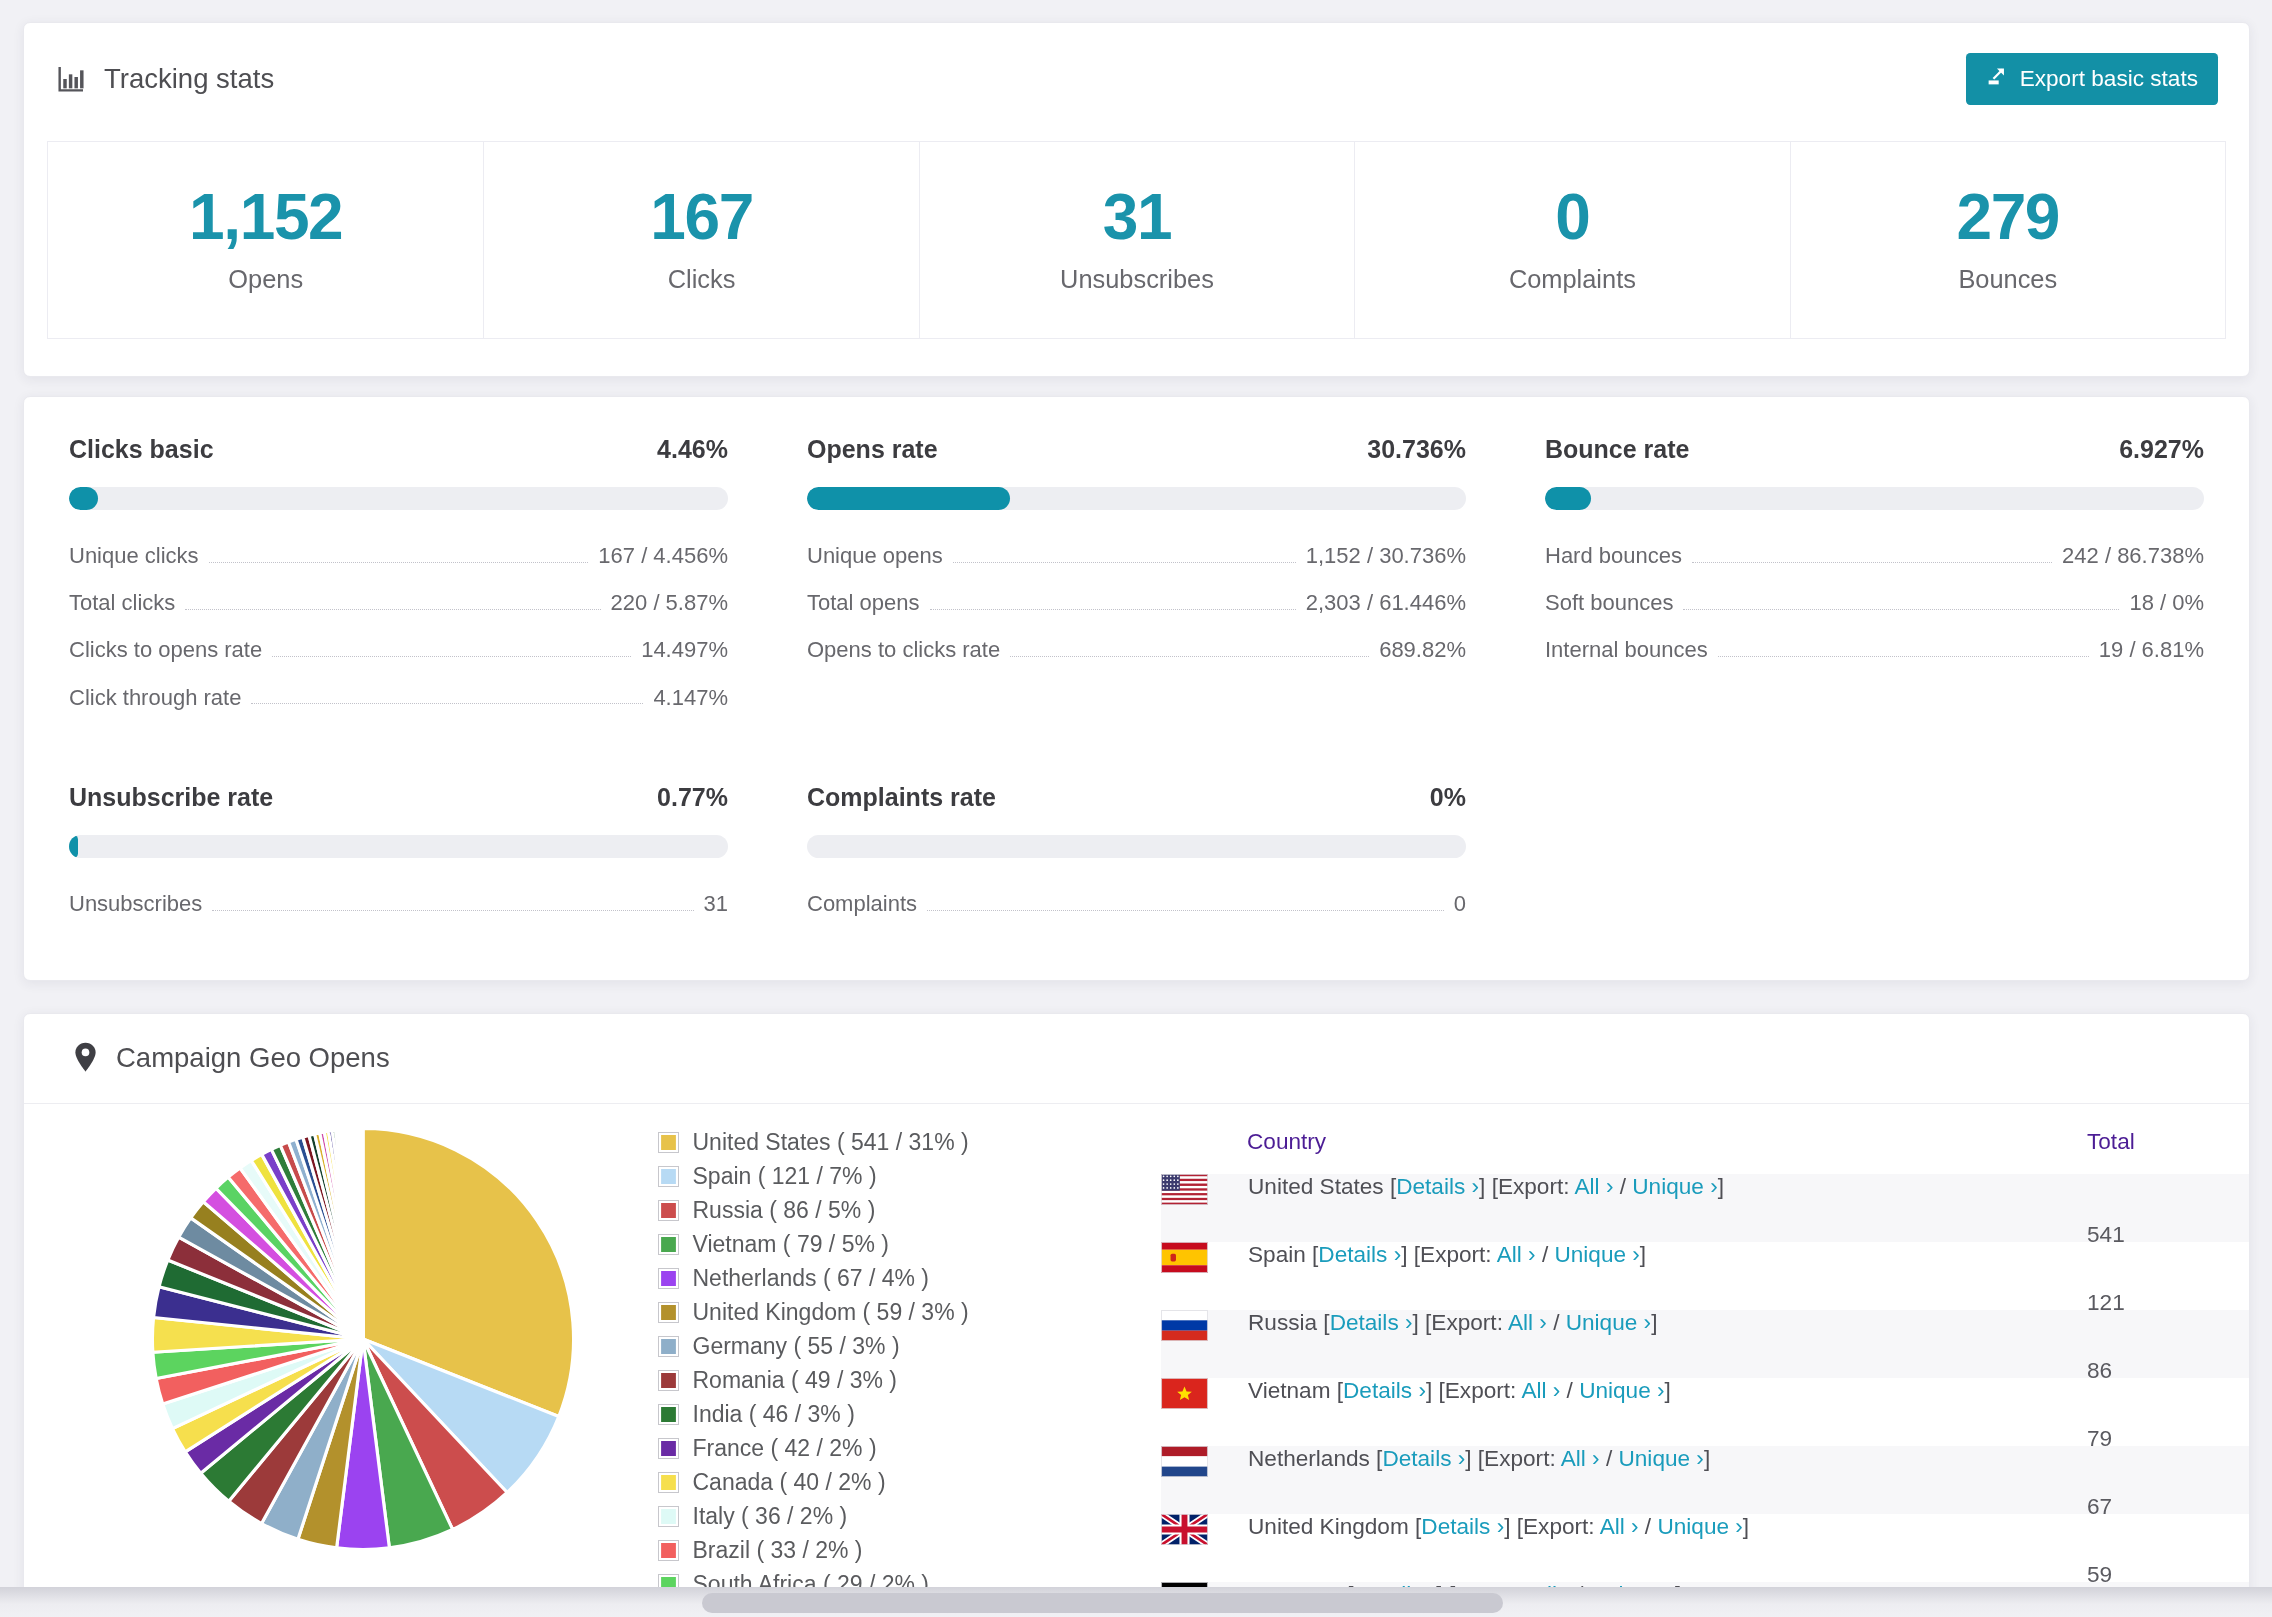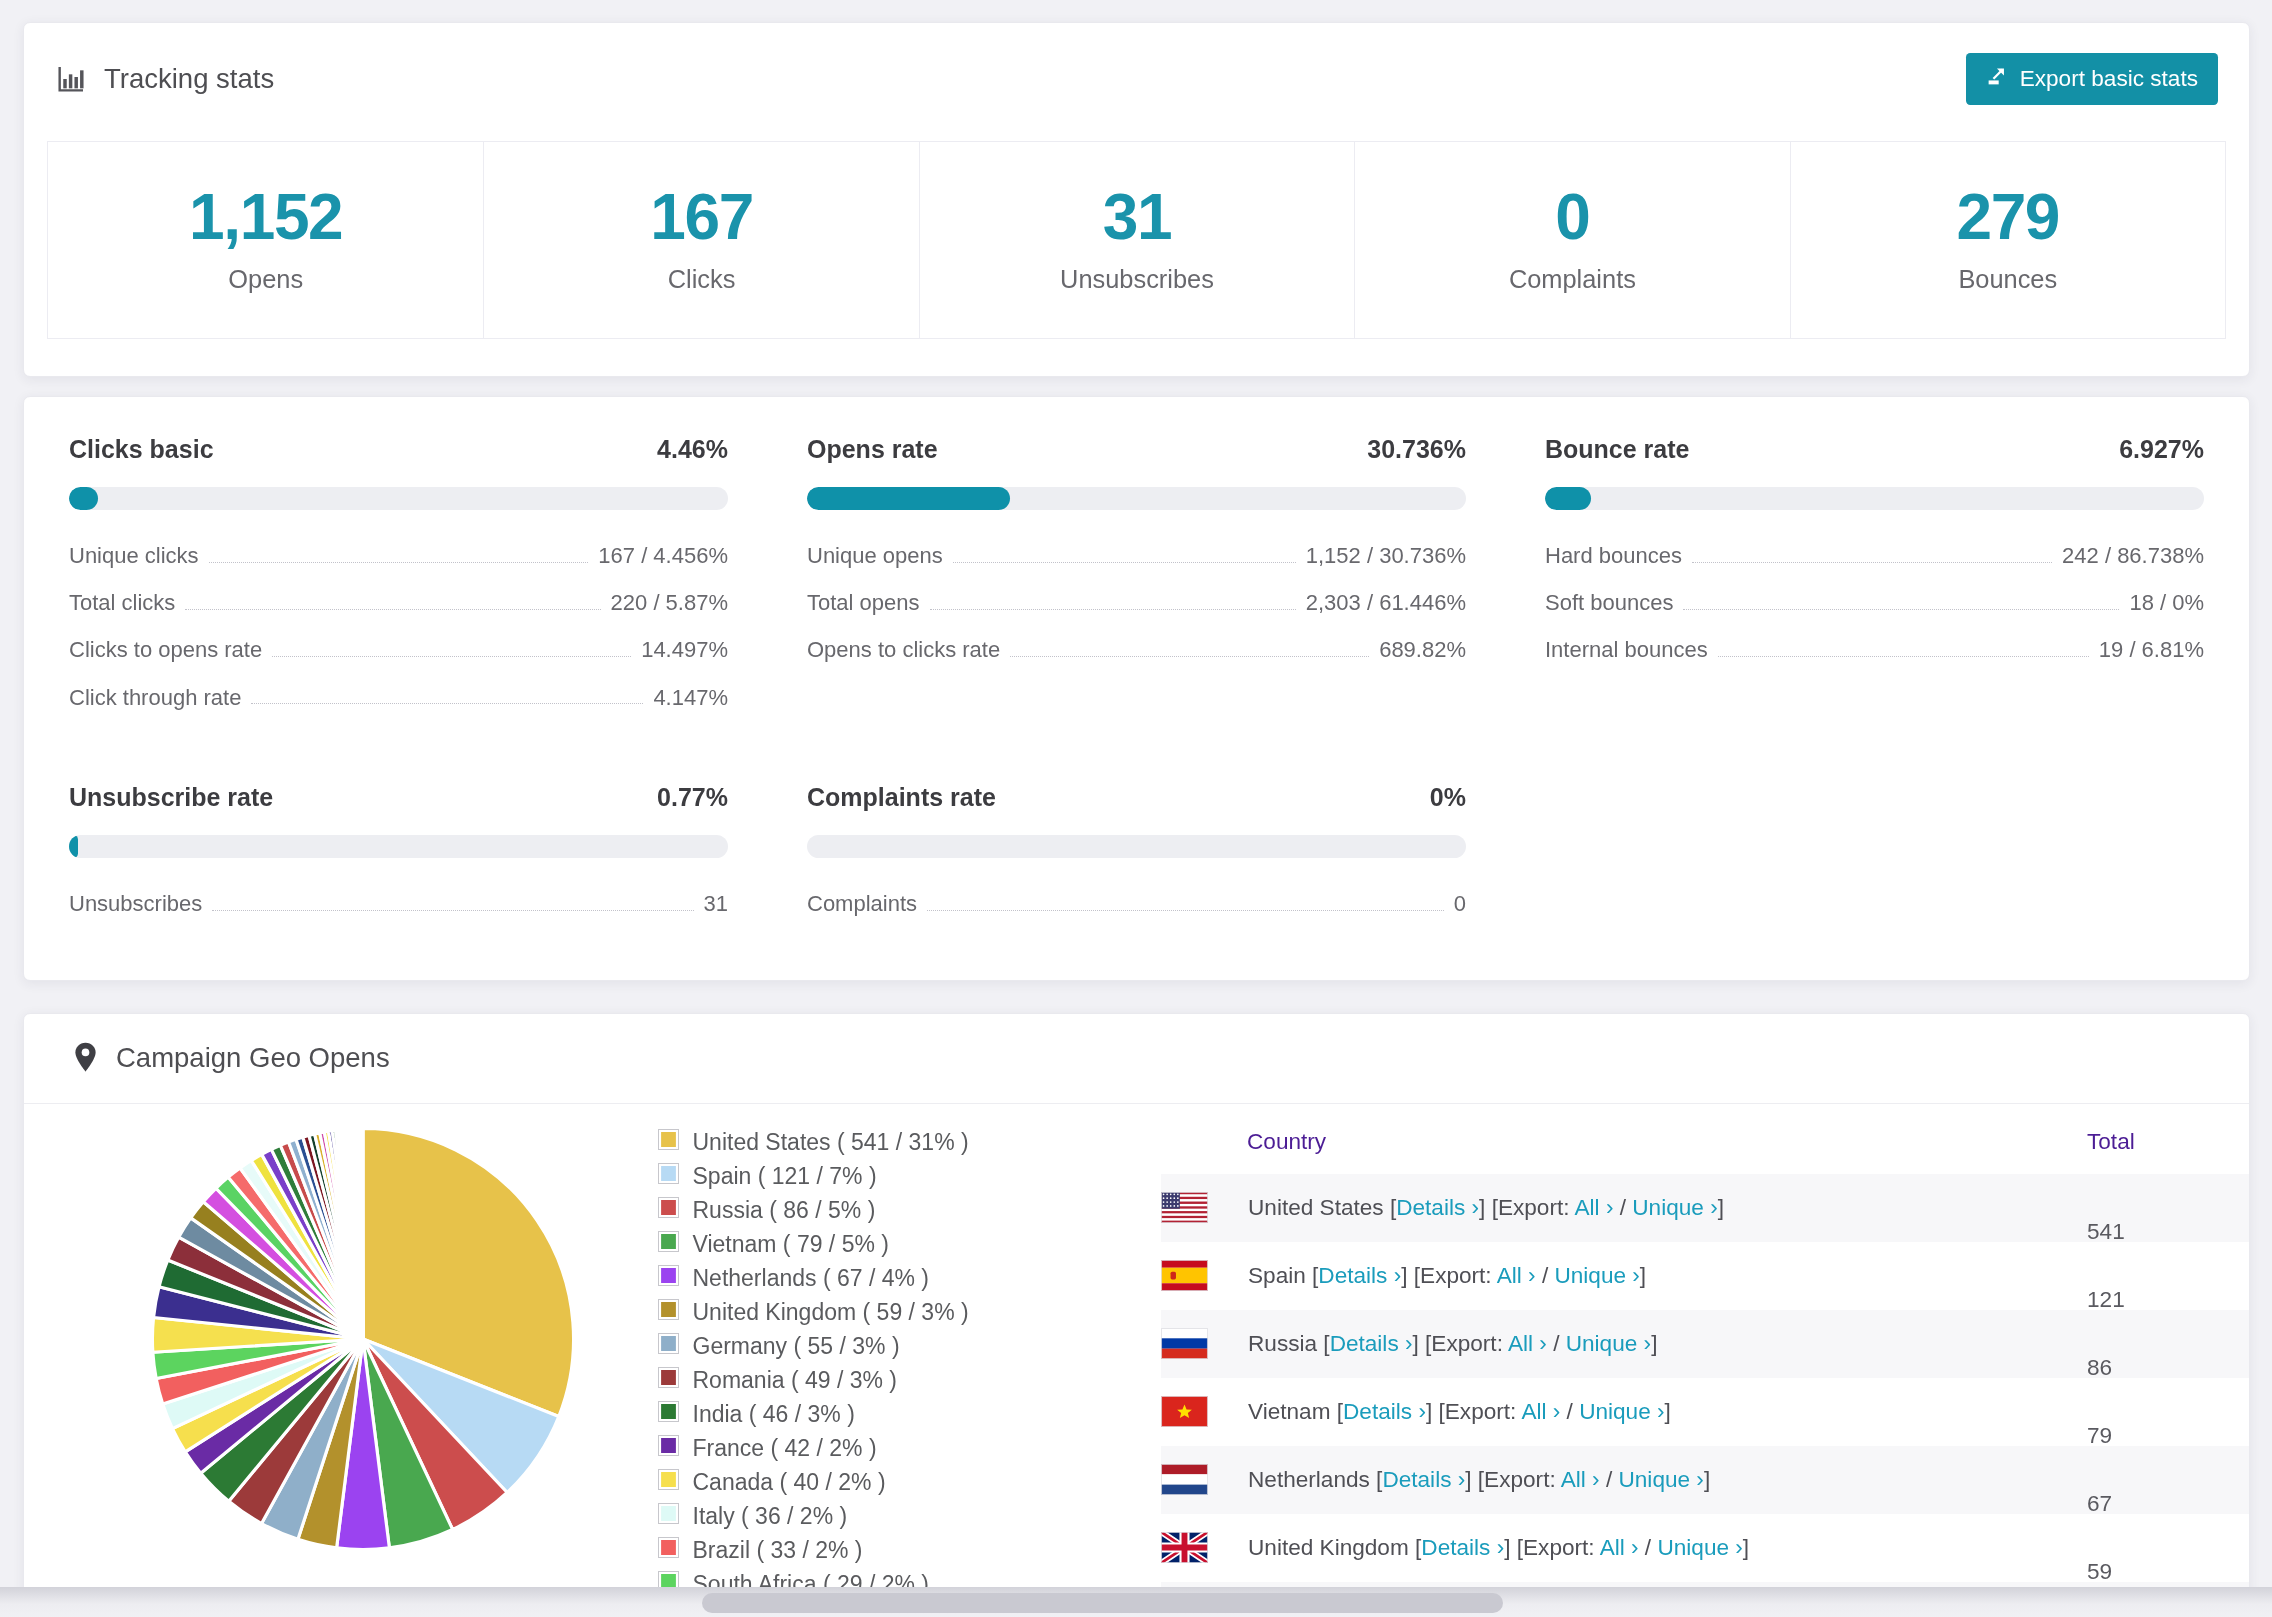--- a/index.html
+++ b/index.html
@@ -47,29 +47,29 @@
   .rate-rows { margin-top:22.6px; }
   .rrow { display:flex; align-items:flex-end; font-size:22px; color:#68686d; padding:10.6px 0; }
   .leader { flex:1; border-bottom:1.4px dotted #c2c2ca; margin:0 10px 6.4px; }
 
   
   #card-geo { margin-top:32px; height:600px; overflow:hidden; }
   #card-geo .card-head { border-bottom:0.7px solid #ededf1; padding:27px 48px; }
   .geo-content { display:flex; padding:5.6px 0 0 31px; }
   .pie-wrap { width:603px; flex:none; padding:11.3px 0 0 89px; }
   .legend { width:503px; flex:none; padding-top:20px; }
-  .legend-item { display:flex; align-items:flex-start; gap:14px; margin-bottom:7px;
+  .legend-item { display:flex; align-items:center; gap:14px; margin-bottom:7px;
                  font-size:23px; color:#5a5b5e; }
   .legend-swatch { width:20.5px; height:20.5px; flex:none;
                    border:0.7px solid #c7c7cc; box-shadow:inset 0 0 0 2.1px #fff; }
   .geo-table { flex:1; font-size:22.6px; color:#53535a; }
   .t-head { display:flex; padding:20px 0 18.4px; color:#4c1d95; }
   .t-head .c1 { flex:1; padding-left:86px; }
   .t-head .c2 { width:162px; }
-  .t-row { display:flex; align-items:center; height:68px; }
+  .t-row { display:flex; align-items:flex-start; height:68px; }
   .t-row.odd { background:#f7f7f9; }
   .flag { width:47px; height:31px; margin-right:40px; flex:none; display:block; }
   .t-row .c1 { flex:1; color:#4f4f55; }
   .t-row .c2 { width:162px; color:#5a5a60;margin-top:48px; }
   a.tlink { color:#1a9cbc; text-decoration:none; cursor:pointer; }
   .br { color:#4f4f55; }
 
   
   .hscroll-track {
     position:absolute; left:0; right:0; bottom:0; height:31px;

